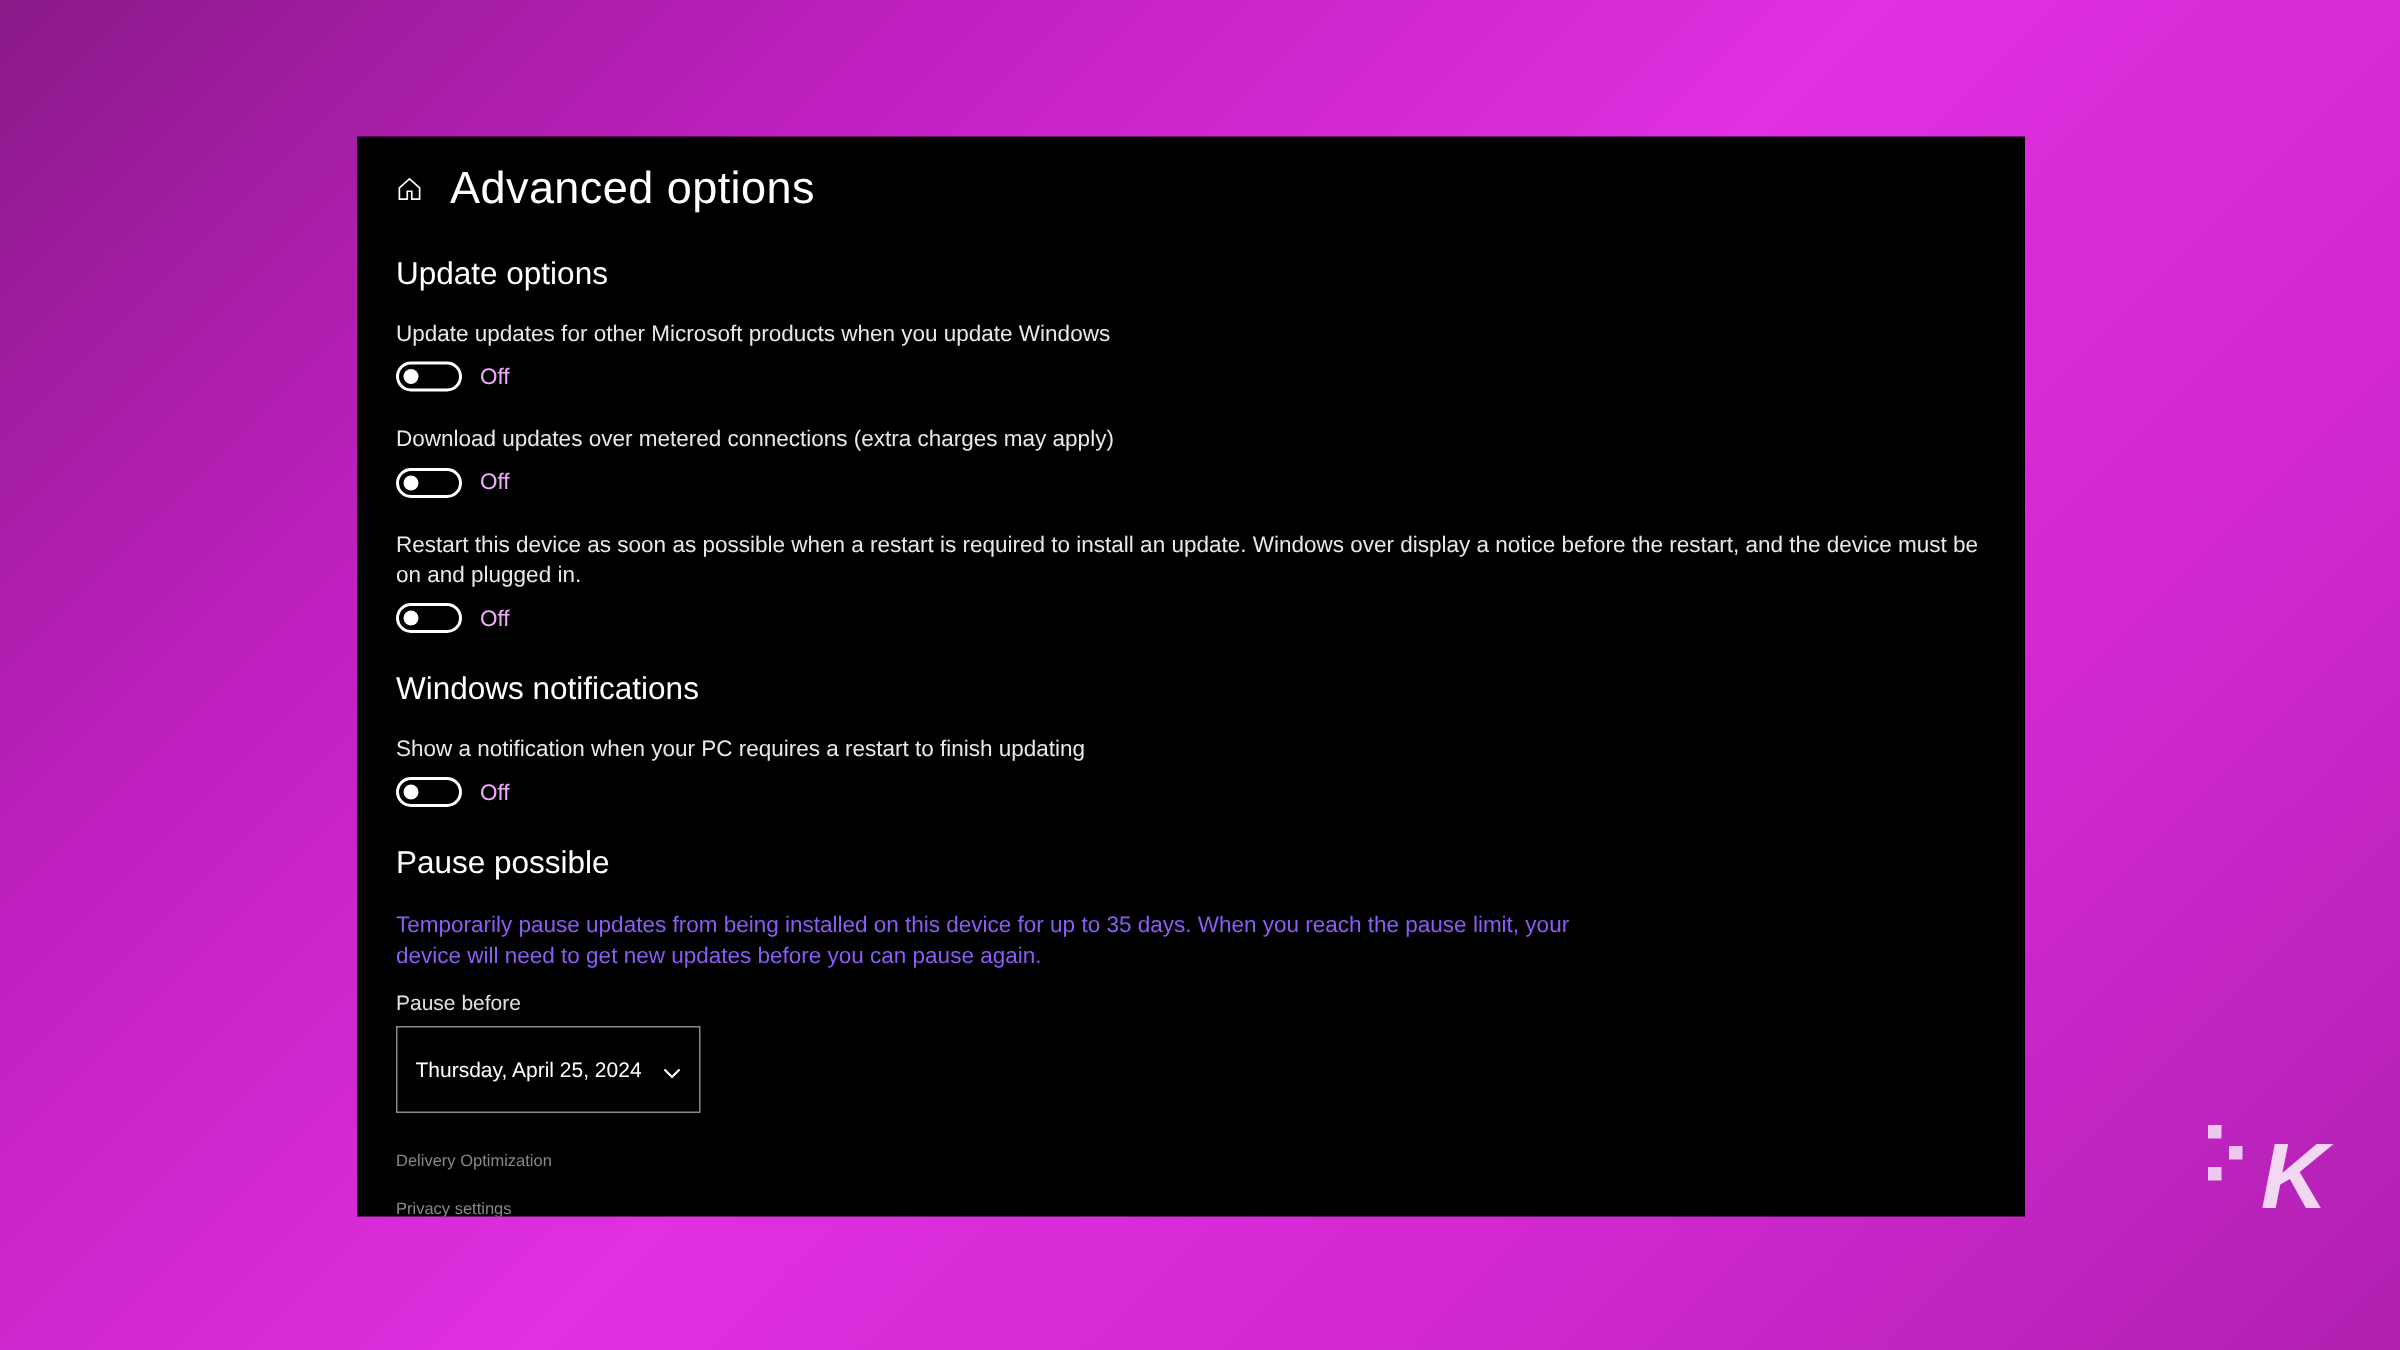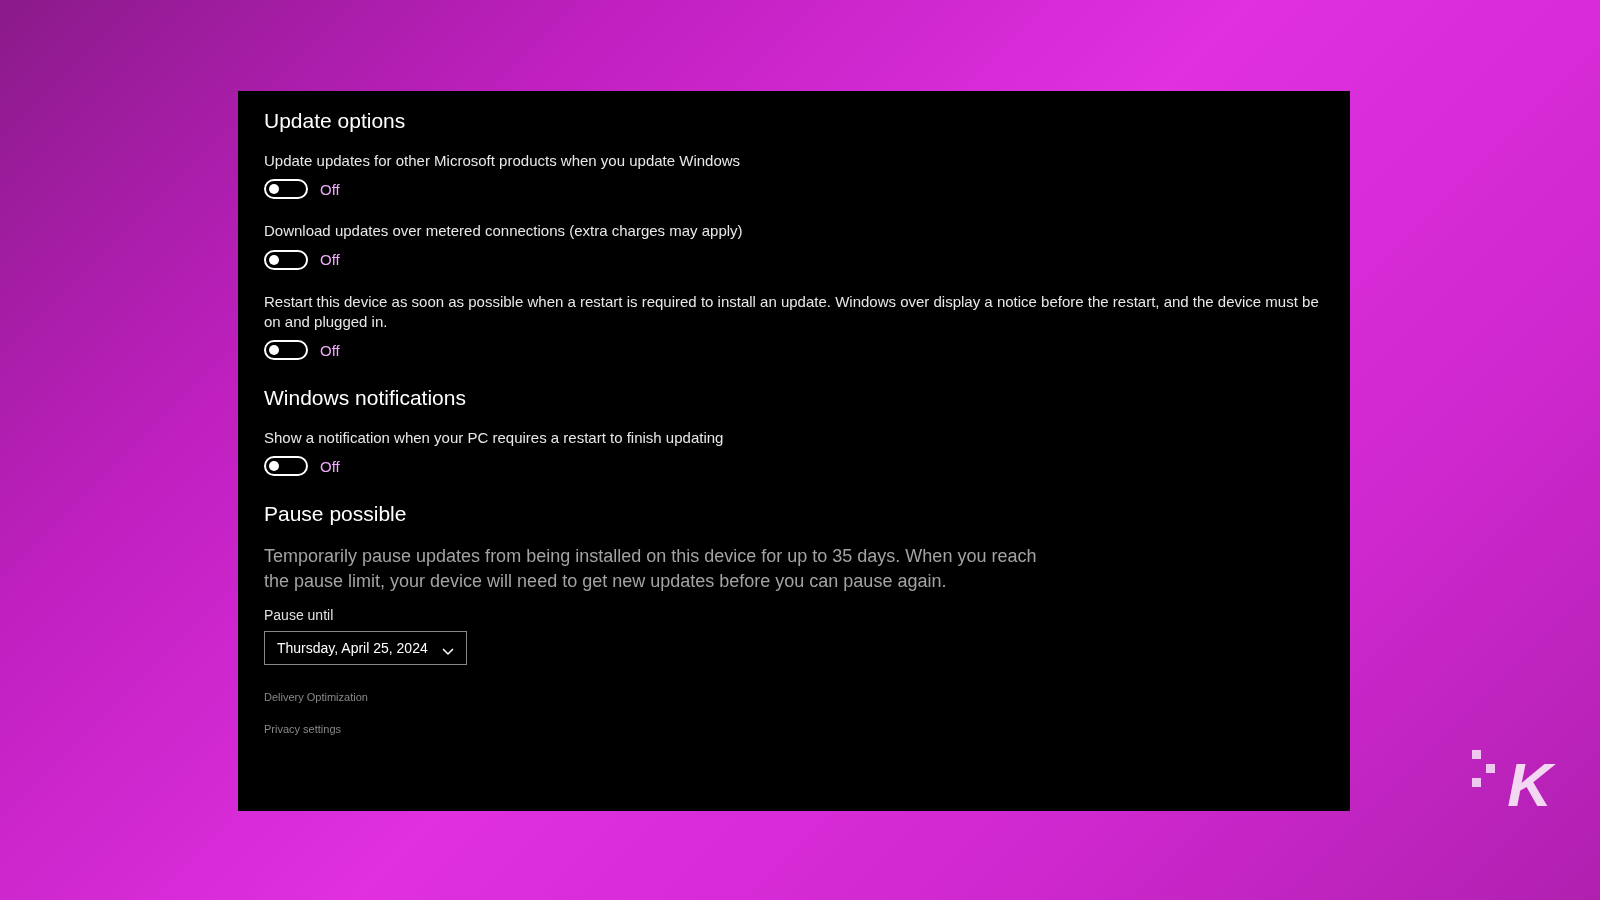--- a/index.html
+++ b/index.html
@@ -102,39 +102,39 @@
     .toggle-state {
       font-size: 15px;
       color: #f0abfc;
     }
     
     .section {
       margin-bottom: 26px;
     }
     
     .pause-desc {
-      font-size: 18px;
-      color: #a3a3a3;
+      font-size: 15px;
+      color: #8b5cf6;
       line-height: 1.4;
       margin-bottom: 12px;
       max-width: 790px;
     }
     
     .pause-until-label {
       font-size: 14px;
       color: #e0e0e0;
       margin-bottom: 8px;
     }
     
     .dropdown {
       display: inline-flex;
       align-items: center;
       justify-content: center;
       border: 1px solid #888888;
-      padding: 8px 12px;
+      padding: 20px 12px;
       min-width: 186px;
       cursor: pointer;
       gap: 14px;
     }
     
     .dropdown-text {
       font-size: 14px;
       color: #ffffff;
     }
     
@@ -189,20 +189,28 @@
     
     .dot1 { top: 0; left: 0; }
     .dot2 { top: 14px; left: 14px; }
     .dot3 { top: 28px; left: 0; }
   </style>
 </head>
 <body>
 
 <div class="window">
 
+  <div class="header">
+    <div class="home-icon">
+      <svg viewBox="0 0 24 24">
+          <path d="M3 11 L12 3 L21 11 L21 21 L14 21 L14 14 L10 14 L10 21 L3 21 Z"></path>
+        </svg>
+    </div>
+    <div class="page-title">Advanced options</div>
+  </div>
 
   <div class="section">
     <div class="section-title">Update options</div>
 
     <div class="option-label">Update updates for other Microsoft products when you update Windows</div>
     <div class="toggle-row">
       <div class="toggle">
         <div class="toggle-knob"></div>
       </div>
       <div class="toggle-state">Off</div>
@@ -233,21 +241,21 @@
       <div class="toggle">
         <div class="toggle-knob"></div>
       </div>
       <div class="toggle-state">Off</div>
     </div>
   </div>
 
   <div class="section">
     <div class="section-title">Pause possible</div>
     <div class="pause-desc">Temporarily pause updates from being installed on this device for up to 35 days. When you reach the pause limit, your device will need to get new updates before you can pause again.</div>
-    <div class="pause-until-label">Pause until</div>
+    <div class="pause-until-label">Pause before</div>
     <div class="dropdown">
       <span class="dropdown-text">Thursday, April 25, 2024</span>
       <span class="chevron">
         <svg viewBox="0 0 12 8">
             <path d="M1 1 L6 6 L11 1"></path>
           </svg>
       </span>
     </div>
   </div>
 

